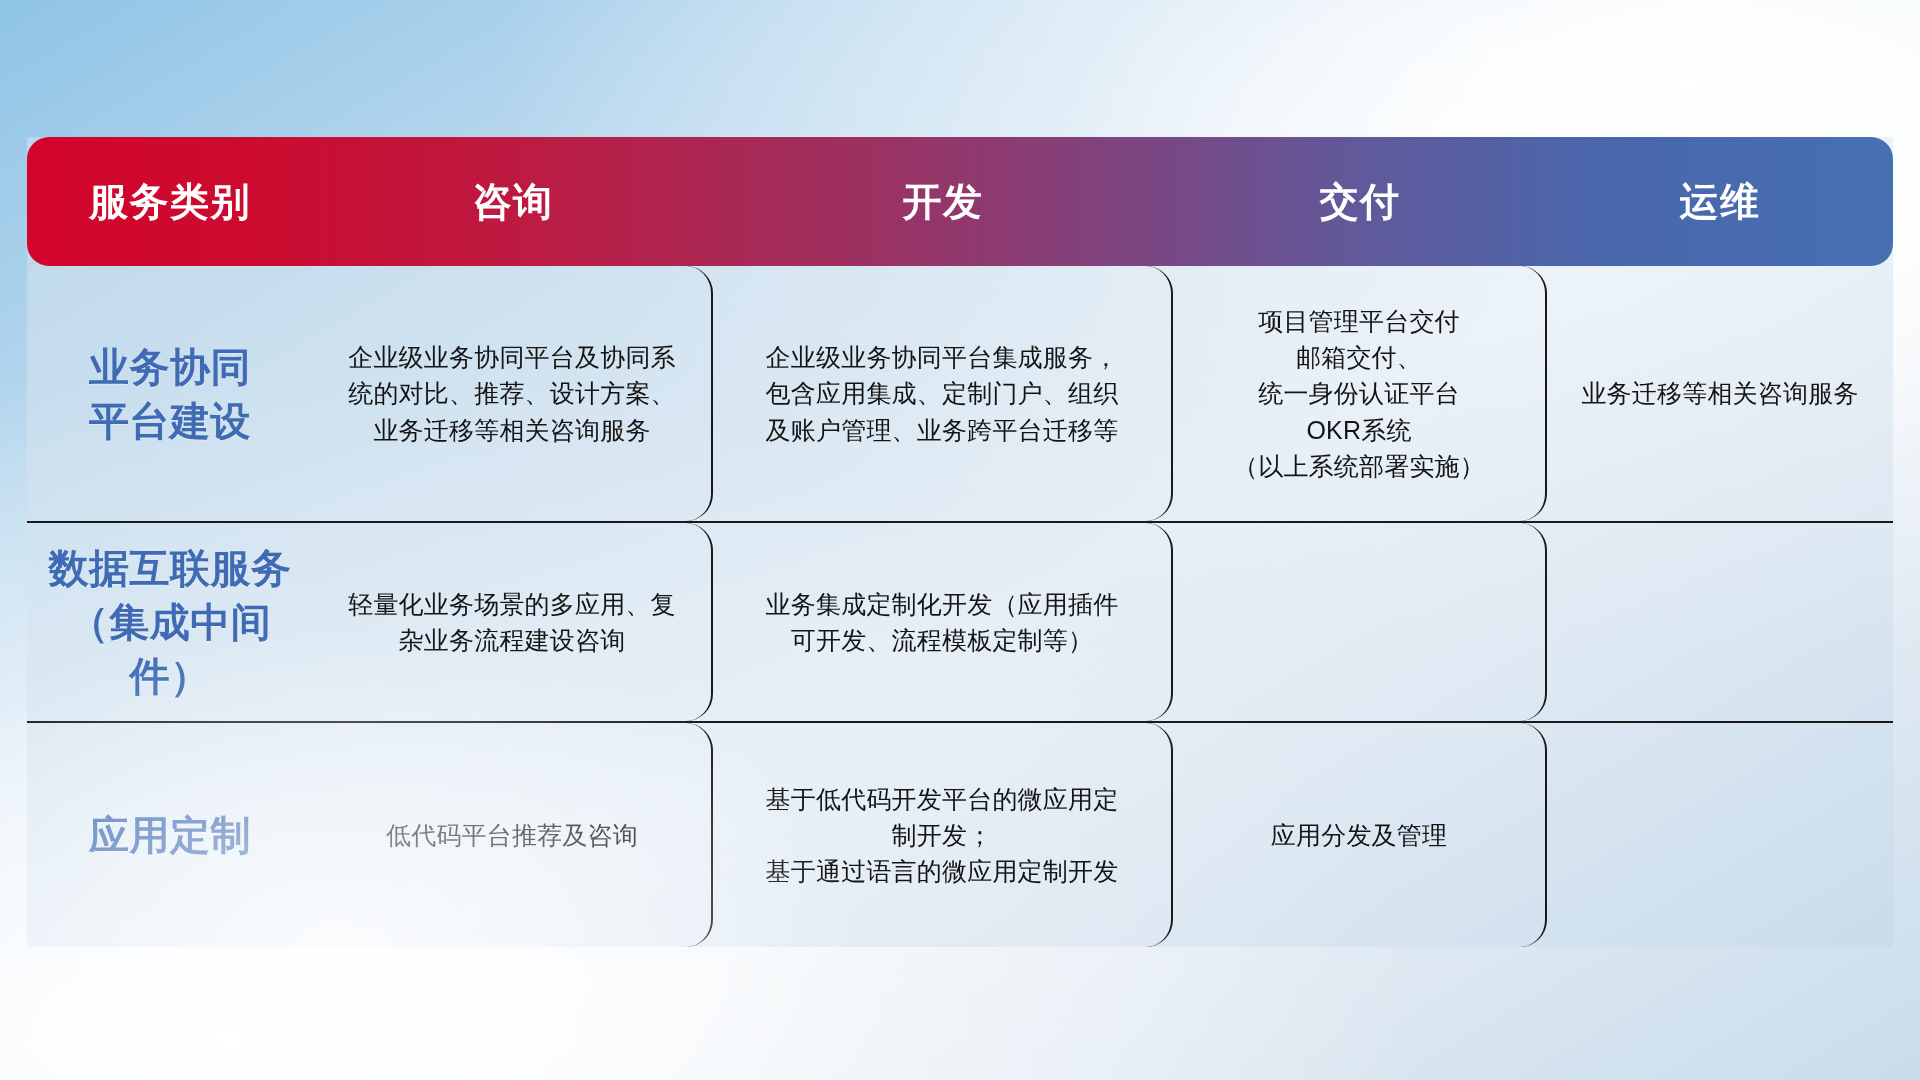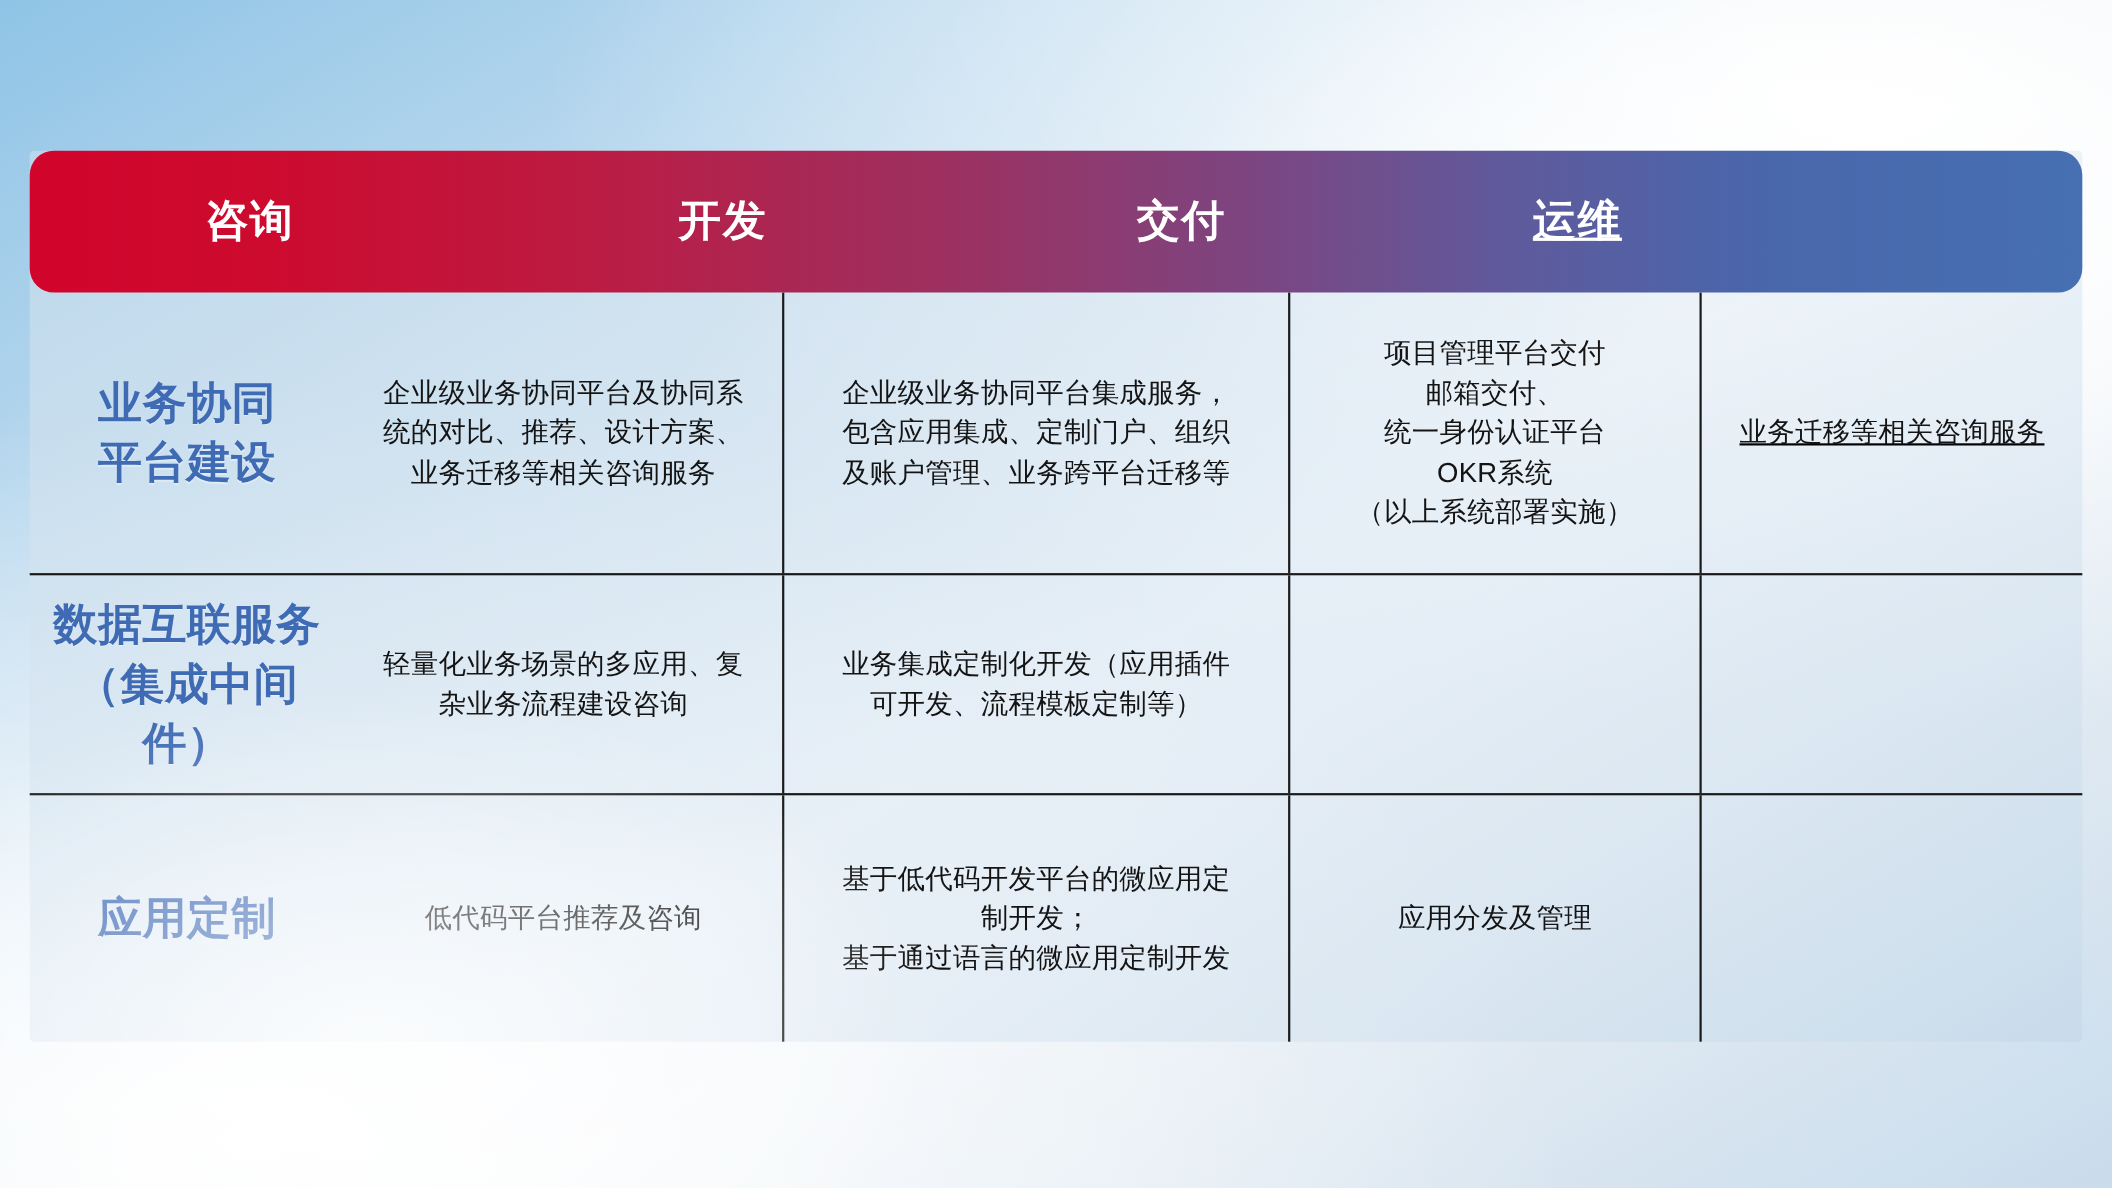--- a/index.html
+++ b/index.html
@@ -89,21 +89,21 @@
     letter-spacing: 1.5px;
     line-height: 1;
     white-space: nowrap;
   }
 
   
   .c1 { width: 286px; flex: 0 0 286px; }
   .c2 { width: 400px; flex: 0 0 400px; }
   .c3 { width: 460px; flex: 0 0 460px; }
   .c4 { width: 374px; flex: 0 0 374px; }
-  .c5 { width: 346px; flex: 0 0 346px; text-decoration: underline; }
+  .c5 { width: 346px; flex: 0 0 346px; }
 
   
   #table-body {
     position: absolute;
     left: 0;
     top: 129px;
     width: 1866px;
     height: 681px;
     box-sizing: border-box;
   }
@@ -118,20 +118,21 @@
   .trow.r3 { height: 224px; }
 
   .tcell {
     box-sizing: border-box;
     display: flex;
     align-items: center;
     justify-content: center;
     text-align: center;
     padding: 6px 14px;
     border-right: 2.5px solid #1a1a1a;
+    border-radius: 27px;
   }
   
   .tcell.c1 { border-right: none; }
   .tcell.c5 { border-right: none; }
 
   .rowlabel {
     color: #3f6bb5;
     font-size: 40px;
     font-weight: bold;
     line-height: 1.35;
@@ -149,20 +150,21 @@
   .celltext.empty { min-height: 1px; }
 </style>
 </head>
 <body>
 
 <div id="page">
 
   <div id="table-card">
 
     <div id="table-header">
+      <div class="hcell c1">服务类别</div>
       <div class="hcell c2">咨询</div>
       <div class="hcell c3">开发</div>
       <div class="hcell c4">交付</div>
       <div class="hcell c5">运维</div>
     </div>
 
     <div id="table-body">
 
       <div class="trow r1">
         <div class="tcell c1">

